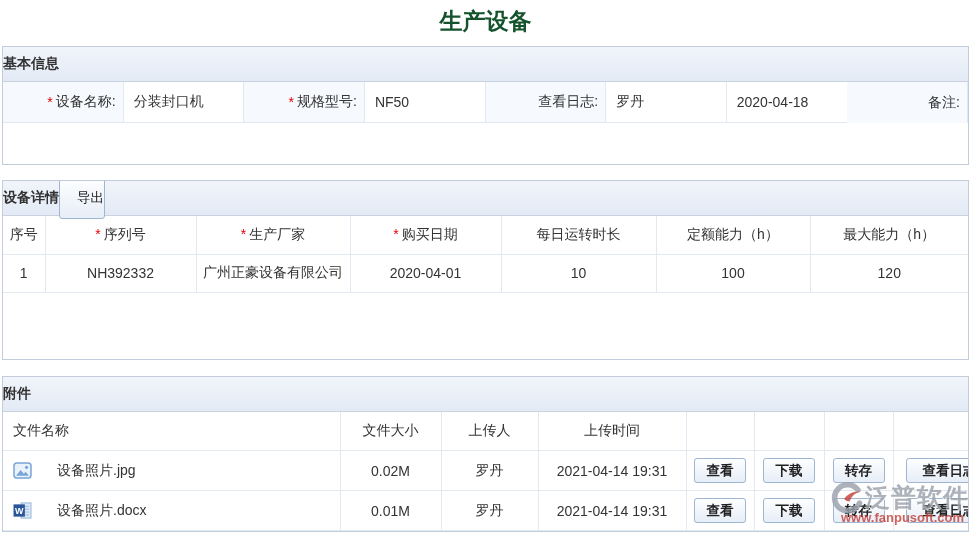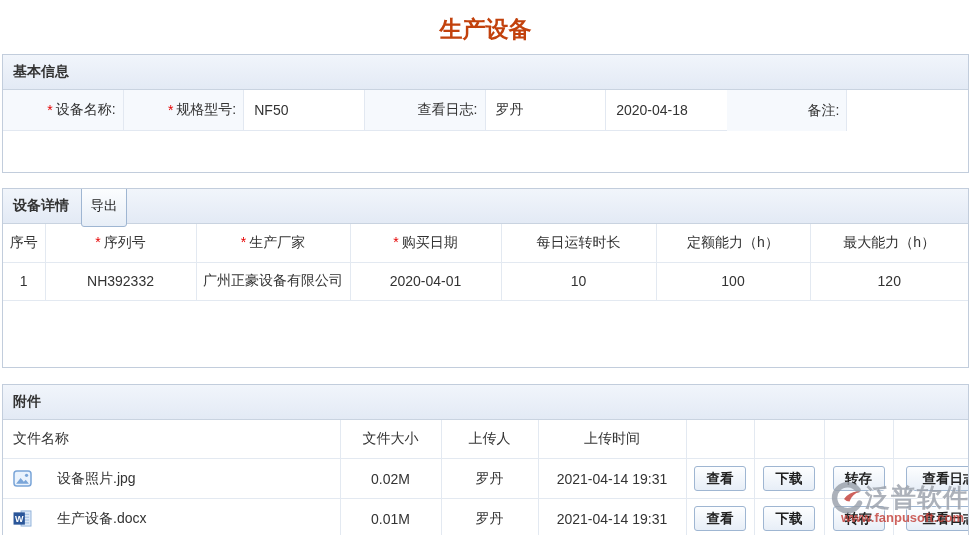--- a/index.html
+++ b/index.html
@@ -1,27 +1,27 @@
 <!DOCTYPE html>
 <html><head>
 <meta charset="utf-8">
 <style>
   * { margin:0; padding:0; box-sizing:border-box; }
   html,body { width:971px; height:535px; overflow:hidden; background:#fff;
     font-family:"Liberation Sans","DejaVu Sans",sans-serif; color:#333; }
   .page { position:relative; width:971px; height:535px; overflow:hidden; }
 
   .page-title { height:46px; line-height:42px; text-align:center; font-size:23px;
-    font-weight:bold; color:#c2410c;margin-top:8px; }
+    font-weight:bold; color:#14532d; }
 
   .section { border:1px solid #c2cddc; margin:0 2px 0 2px; background:#fff; overflow:hidden; }
   .sec-gap { height:15px; }
   .sec-head { height:35px; border-bottom:1px solid #c9d3e0;
     background:linear-gradient(180deg,#f1f5fb 0%,#e3eaf5 100%);
-    display:flex; align-items:center; padding:0 10px; font-weight:bold; font-size:14px; color:#333; }
+    display:flex; align-items:center; padding:0 0; font-weight:bold; font-size:14px; color:#333; }
 
   .star { color:#e60000; margin-right:3px; font-size:14px; }
 
   
   .bi-grid { display:grid; grid-template-columns:repeat(8,1fr); }
   .bi-cell { height:41px; display:flex; align-items:center; font-size:14px;
     border-right:1px solid #e2e8f1; border-bottom:1px solid #e2e8f1; background:#fff; }
   .bi-label { background:#f6f9fd; justify-content:flex-end; padding-right:7px; }
   .bi-value { padding-left:10px; }
   .col-last { border-right:none; }
@@ -47,21 +47,21 @@
   .att-table .name-cell { text-align:left; padding-left:10px; }
   .file-cell { display:flex; align-items:center; gap:25px; }
   .file-cell svg { flex:0 0 auto; }
 
   
   .btn { display:inline-block; min-width:52px; height:25px; line-height:23px;
     border:1px solid #9fb6d2; border-radius:3px; text-align:center;
     background:linear-gradient(180deg,#fdfeff 0%,#e7eef7 100%);
     font-size:13.5px; color:#222; cursor:pointer;
     font-family:"Liberation Sans","DejaVu Sans",sans-serif;font-weight:bold; }
-  .export-btn { margin-left:12px; height:42px; line-height:24px; min-width:46px; font-weight:normal; }
+  .export-btn { margin-left:0; height:42px; line-height:24px; min-width:46px; font-weight:normal;text-align:right; }
   .btn-wide { min-width:88px; }
 
   
   .watermark { position:absolute; left:831px; top:481px; width:160px; opacity:.82;
     pointer-events:none; z-index:9; }
   .wm-row { display:flex; align-items:center; }
   .wm-brand { font-size:25px; font-weight:bold; color:#9ba1ab; letter-spacing:1px;
     text-shadow:0 1px 0 #fff; margin-left:2px; }
   .wm-url { font-size:13px; font-weight:bold; color:#c4403a; margin:-4px 0 0 10px; }
 </style>
@@ -74,20 +74,21 @@
 
   <section class="section">
     <div class="sec-head">
       <span>基本信息</span>
     </div>
     <div class="bi-grid">
       <div class="bi-cell bi-label">
         <span class="star">*</span>
         <span>设备名称:</span>
       </div>
+      <div class="bi-cell bi-value">分装封口机</div>
 
       <div class="bi-cell bi-label">
         <span class="star">*</span>
         <span>规格型号:</span>
       </div>
       <div class="bi-cell bi-value">NF50</div>
 
       <div class="bi-cell bi-label">
         <span>查看日志:</span>
       </div>
@@ -199,21 +200,21 @@
             <span class="file-cell">
               <svg width="19" height="17" viewBox="0 0 20 18">
                 <rect x="8.5" y="1" width="10.5" height="16" fill="#dde9f7" stroke="#8fb0d8" stroke-width="1"></rect>
                 <rect x="10.5" y="4" width="6.5" height="1.3" fill="#a9c4e4"></rect>
                 <rect x="10.5" y="7" width="6.5" height="1.3" fill="#a9c4e4"></rect>
                 <rect x="10.5" y="10" width="6.5" height="1.3" fill="#a9c4e4"></rect>
                 <rect x="10.5" y="13" width="6.5" height="1.3" fill="#a9c4e4"></rect>
                 <rect x="0.5" y="2.5" width="12" height="13" fill="#2a5699"></rect>
                 <text x="6.5" y="12.5" text-anchor="middle" font-size="9.5" font-weight="bold" fill="#fff" font-family="Liberation Sans, DejaVu Sans, sans-serif">W</text>
               </svg>
-              <span>生产设备.docx</span>
+              <span>设备照片.docx</span>
             </span>
           </td>
           <td>0.01M</td>
           <td>罗丹</td>
           <td>2021-04-14 19:31</td>
           <td><button class="btn">查看</button></td>
           <td><button class="btn">下载</button></td>
           <td><button class="btn">转存</button></td>
           <td style="text-align:left;padding-left:12px"><button class="btn btn-wide">查看日志</button></td>
         </tr>

